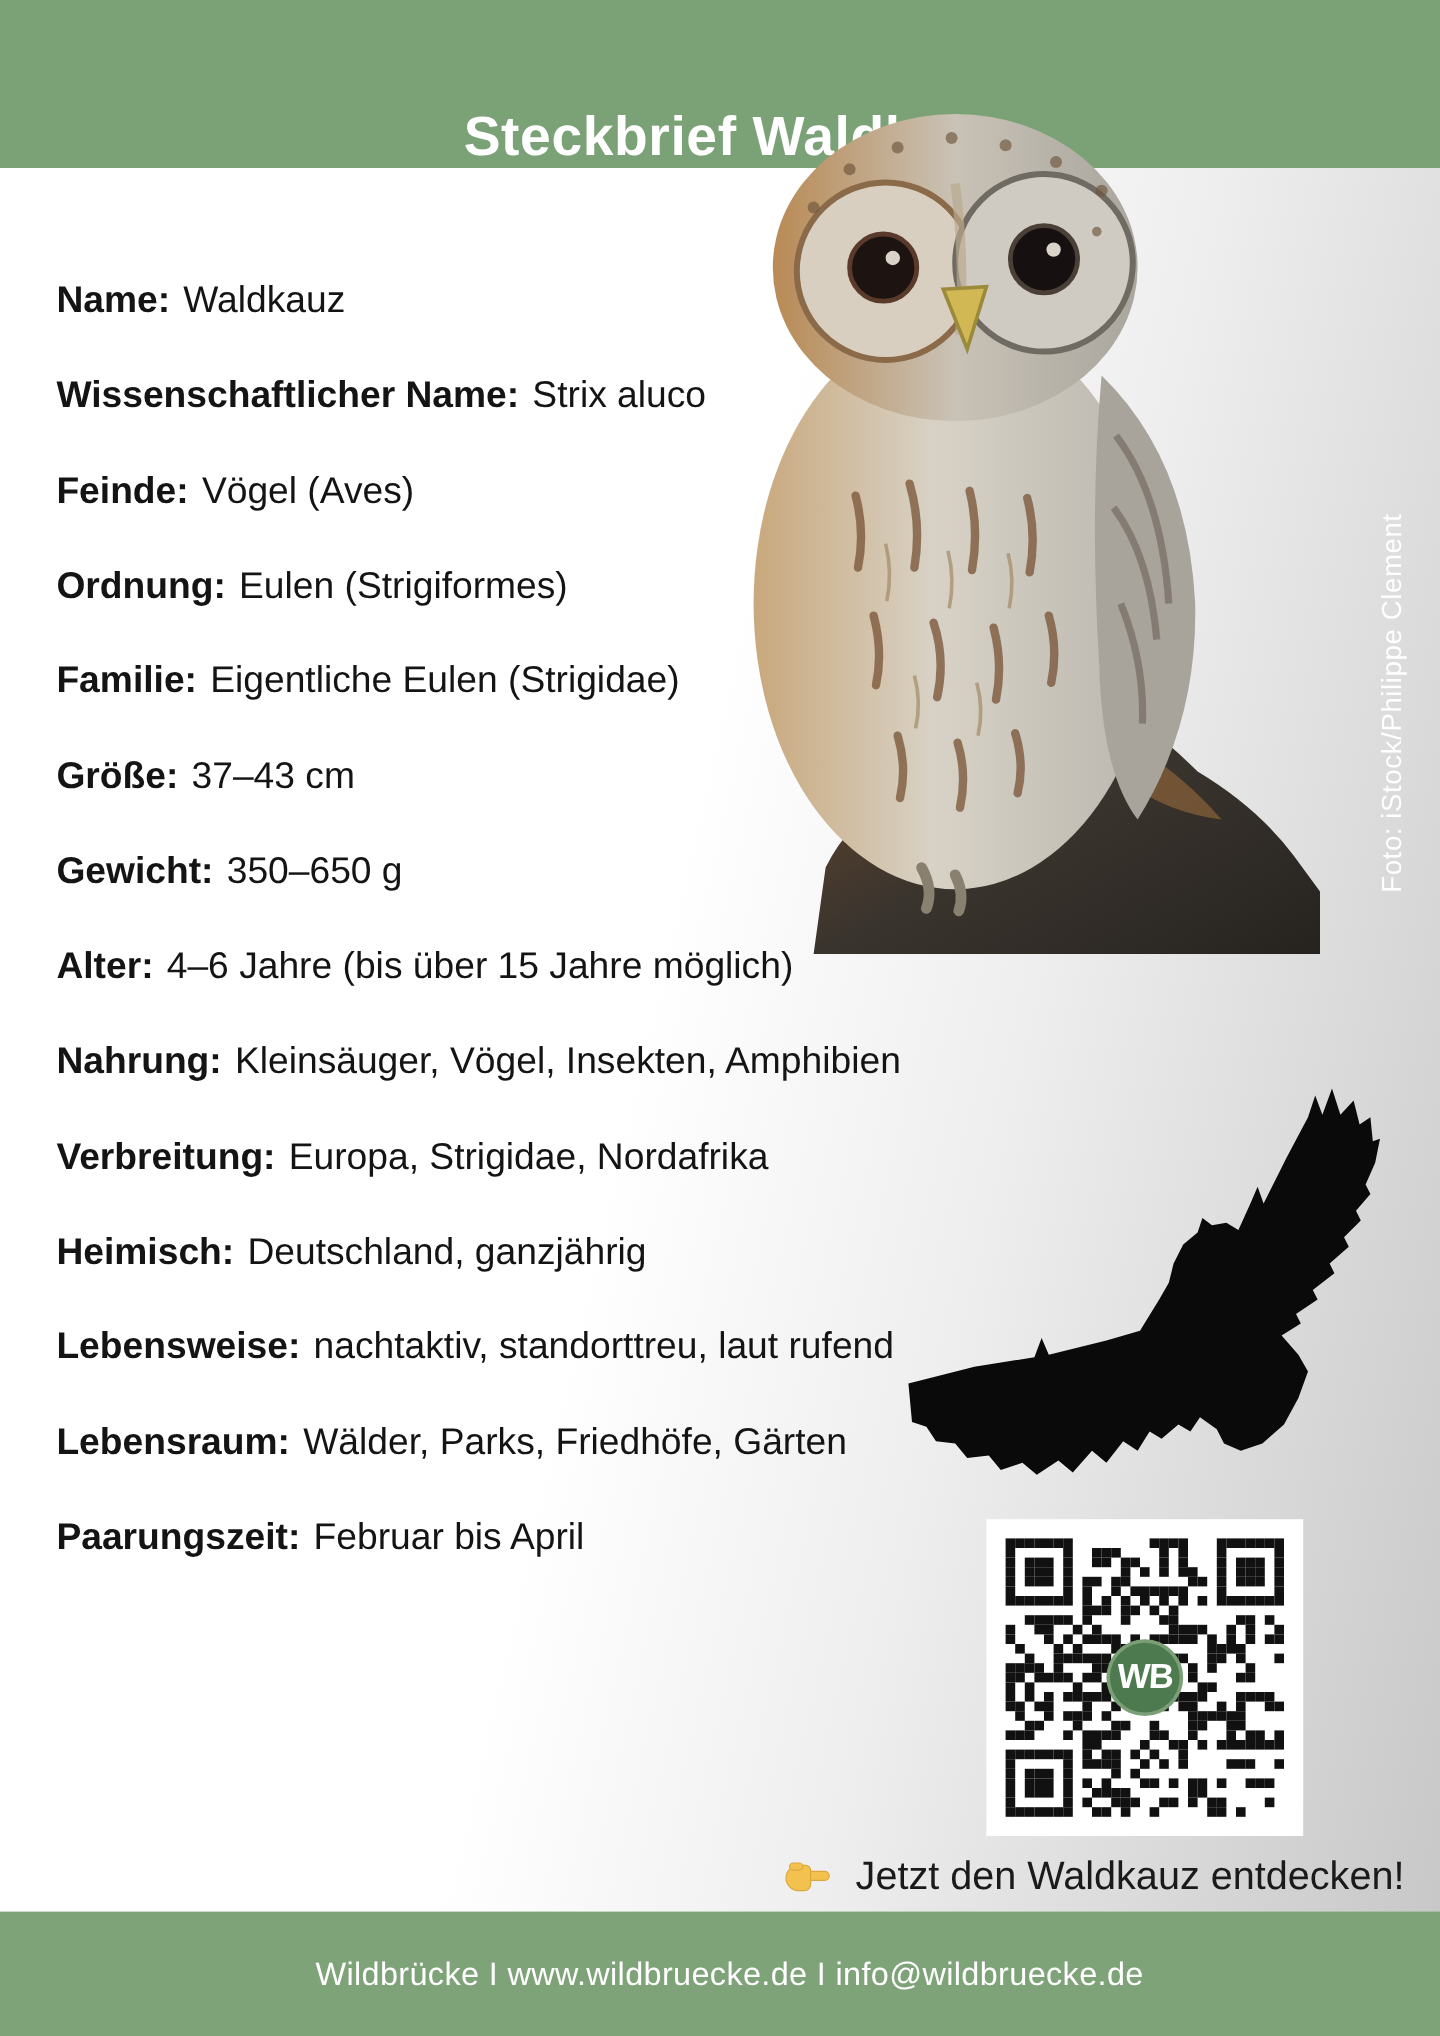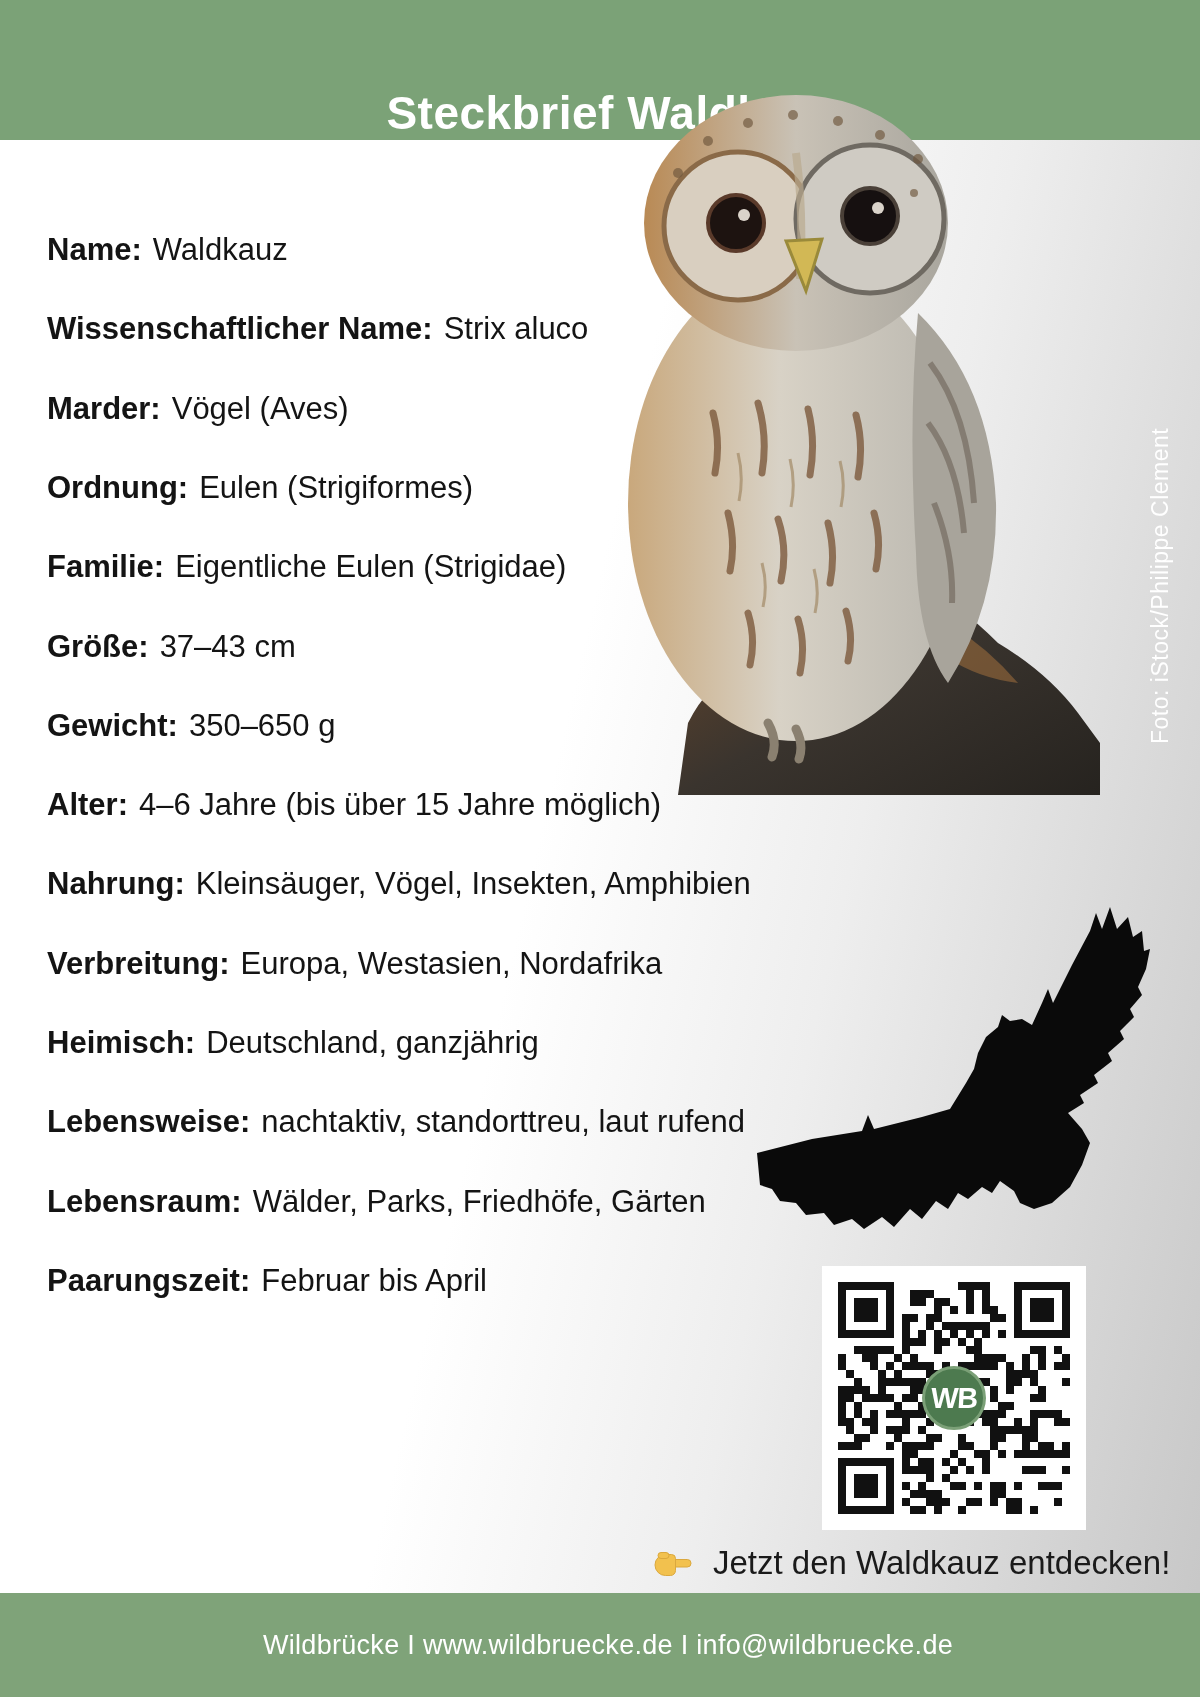--- a/index.html
+++ b/index.html
@@ -131,28 +131,28 @@
     </g>
 
     <path d="M150,640 q10,18 4,34 M178,646 q8,16 3,30" stroke="#8a8070" stroke-width="9" fill="none" stroke-linecap="round"></path>
   </svg>
 
   <div class="credit">Foto: iStock/Philippe Clement</div>
 
   <div class="facts">
     <div class="fact" style="top:230px"><span class="fl">Name:</span><span class="fv">Waldkauz</span></div>
     <div class="fact" style="top:309px"><span class="fl">Wissenschaftlicher Name:</span><span class="fv">Strix aluco</span></div>
-    <div class="fact" style="top:389px"><span class="fl">Marder:</span><span class="fv">Vögel (Aves)</span></div>
+    <div class="fact" style="top:389px"><span class="fl">Feinde:</span><span class="fv">Vögel (Aves)</span></div>
     <div class="fact" style="top:468px"><span class="fl">Ordnung:</span><span class="fv">Eulen (Strigiformes)</span></div>
     <div class="fact" style="top:547px"><span class="fl">Familie:</span><span class="fv">Eigentliche Eulen (Strigidae)</span></div>
     <div class="fact" style="top:627px"><span class="fl">Größe:</span><span class="fv">37–43 cm</span></div>
     <div class="fact" style="top:706px"><span class="fl">Gewicht:</span><span class="fv">350–650 g</span></div>
     <div class="fact" style="top:785px"><span class="fl">Alter:</span><span class="fv">4–6 Jahre (bis über 15 Jahre möglich)</span></div>
     <div class="fact" style="top:864px"><span class="fl">Nahrung:</span><span class="fv">Kleinsäuger, Vögel, Insekten, Amphibien</span></div>
-    <div class="fact" style="top:944px"><span class="fl">Verbreitung:</span><span class="fv">Europa, Westasien, Nordafrika</span></div>
+    <div class="fact" style="top:944px"><span class="fl">Verbreitung:</span><span class="fv">Europa, Strigidae, Nordafrika</span></div>
     <div class="fact" style="top:1023px"><span class="fl">Heimisch:</span><span class="fv">Deutschland, ganzjährig</span></div>
     <div class="fact" style="top:1102px"><span class="fl">Lebensweise:</span><span class="fv">nachtaktiv, standorttreu, laut rufend</span></div>
     <div class="fact" style="top:1182px"><span class="fl">Lebensraum:</span><span class="fv">Wälder, Parks, Friedhöfe, Gärten</span></div>
     <div class="fact" style="top:1261px"><span class="fl">Paarungszeit:</span><span class="fv">Februar bis April</span></div>
   </div>
 
   <svg class="silhouette" viewBox="0 0 405 335" aria-hidden="true">
     <path fill="#0a0a0a" d="M5,250 L60,236 L110,228 L116,212 L122,226 L170,214 L198,206
       L214,180 L222,166 L226,150 L234,134 L246,124 L250,112 L258,118 L270,116 L280,122
       L290,100 L296,86 L301,100 L320,62 L338,28 L344,10 L350,26 L358,4 L365,26 L376,14

